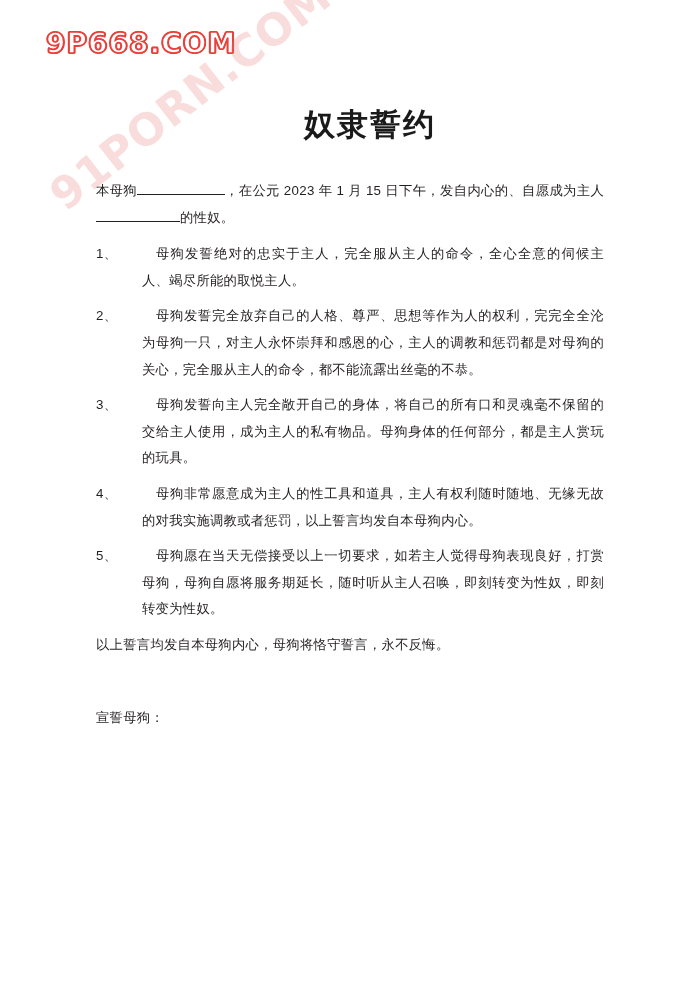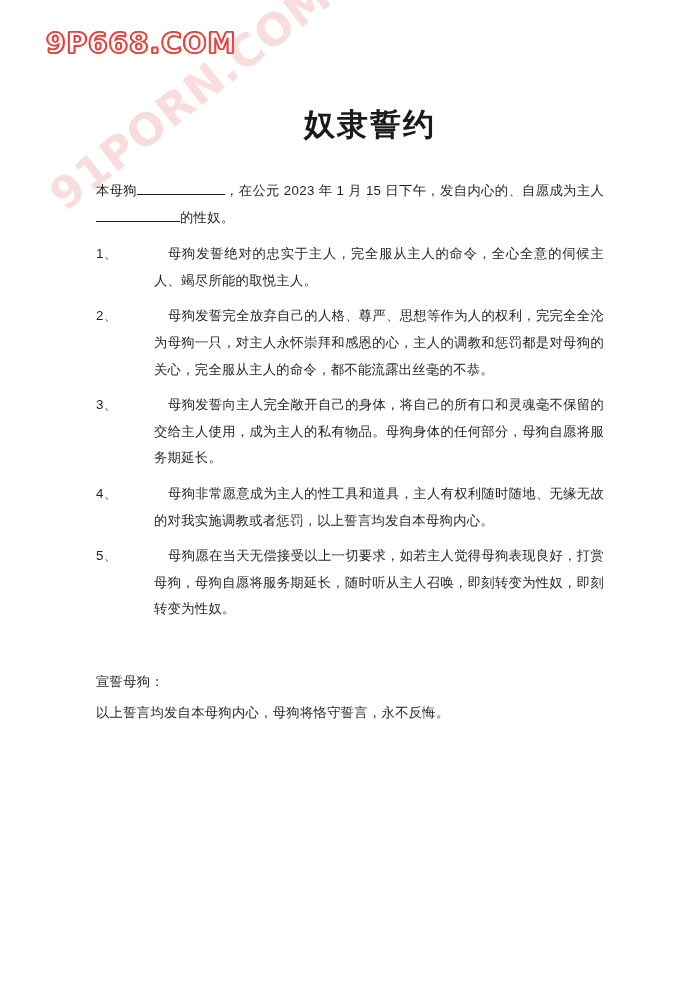--- a/index.html
+++ b/index.html
@@ -121,21 +121,20 @@
     position: absolute;
     left: 0;
     top: 0;
     width: 40px;
     font-size: 13.3px;
     line-height: 2.0;
   }
   .clause-body {
     display: block;
     text-indent: 14px;
-    margin-left: 12px;
   }
 
   .closing {
     margin-top: 4px;
   }
 
   .signature {
     margin-top: 46px;
   }
 </style>
@@ -160,30 +159,30 @@
       <li>
         <span class="num">1、</span>
         <span class="clause-body">母狗发誓绝对的忠实于主人，完全服从主人的命令，全心全意的伺候主人、竭尽所能的取悦主人。</span>
       </li>
       <li>
         <span class="num">2、</span>
         <span class="clause-body">母狗发誓完全放弃自己的人格、尊严、思想等作为人的权利，完完全全沦为母狗一只，对主人永怀崇拜和感恩的心，主人的调教和惩罚都是对母狗的关心，完全服从主人的命令，都不能流露出丝毫的不恭。</span>
       </li>
       <li>
         <span class="num">3、</span>
-        <span class="clause-body">母狗发誓向主人完全敞开自己的身体，将自己的所有口和灵魂毫不保留的交给主人使用，成为主人的私有物品。母狗身体的任何部分，母狗自愿将服务期延长。</span>
+        <span class="clause-body">母狗发誓向主人完全敞开自己的身体，将自己的所有口和灵魂毫不保留的交给主人使用，成为主人的私有物品。母狗身体的任何部分，都是主人赏玩的玩具。</span>
       </li>
       <li>
         <span class="num">4、</span>
         <span class="clause-body">母狗非常愿意成为主人的性工具和道具，主人有权利随时随地、无缘无故的对我实施调教或者惩罚，以上誓言均发自本母狗内心。</span>
       </li>
       <li>
         <span class="num">5、</span>
         <span class="clause-body">母狗愿在当天无偿接受以上一切要求，如若主人觉得母狗表现良好，打赏母狗，母狗自愿将服务期延长，随时听从主人召唤，即刻转变为性奴，即刻转变为性奴。</span>
       </li>
     </ol>
 
+    <p class="para closing">以上誓言均发自本母狗内心，母狗将恪守誓言，永不反悔。</p>
+
     <p class="para signature">宣誓母狗：</p>
-
-    <p class="para closing">以上誓言均发自本母狗内心，母狗将恪守誓言，永不反悔。</p>
 
   </div>
 </div>
 
 </body></html>

